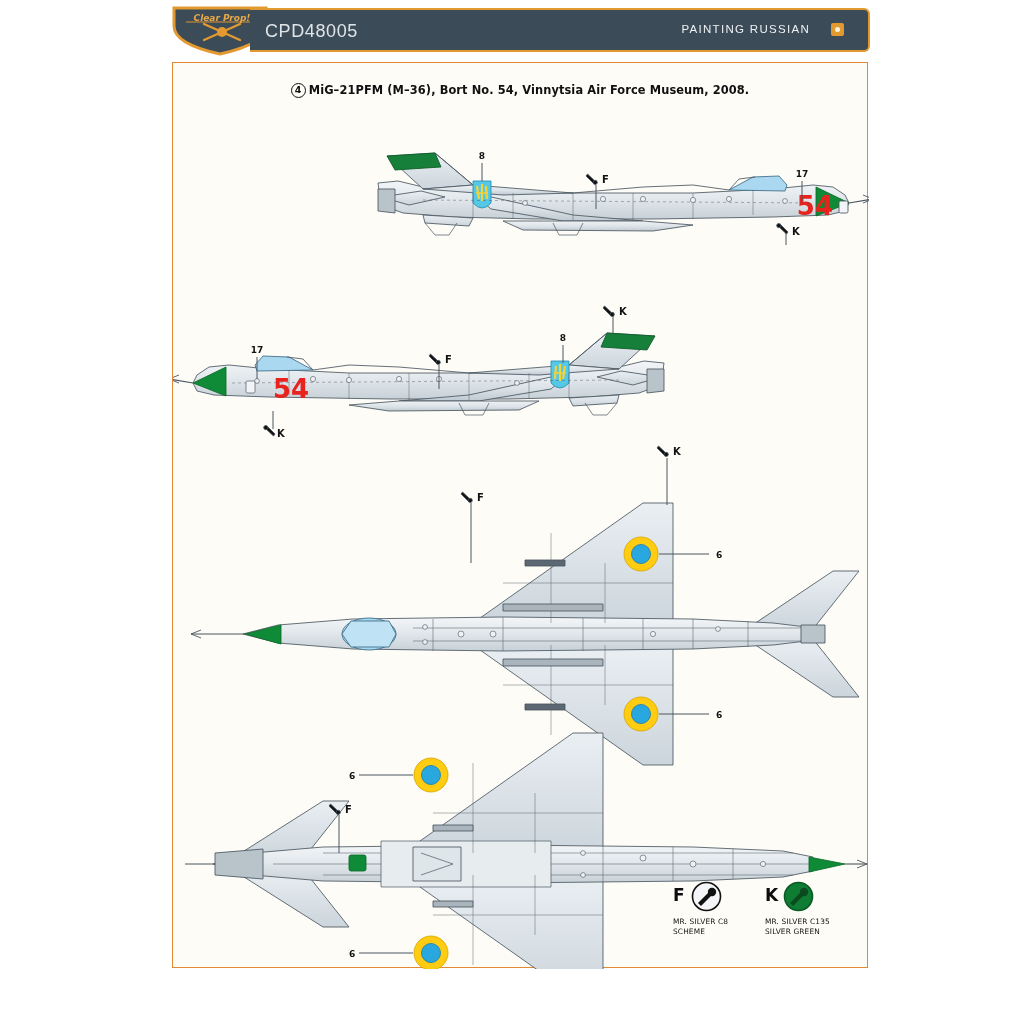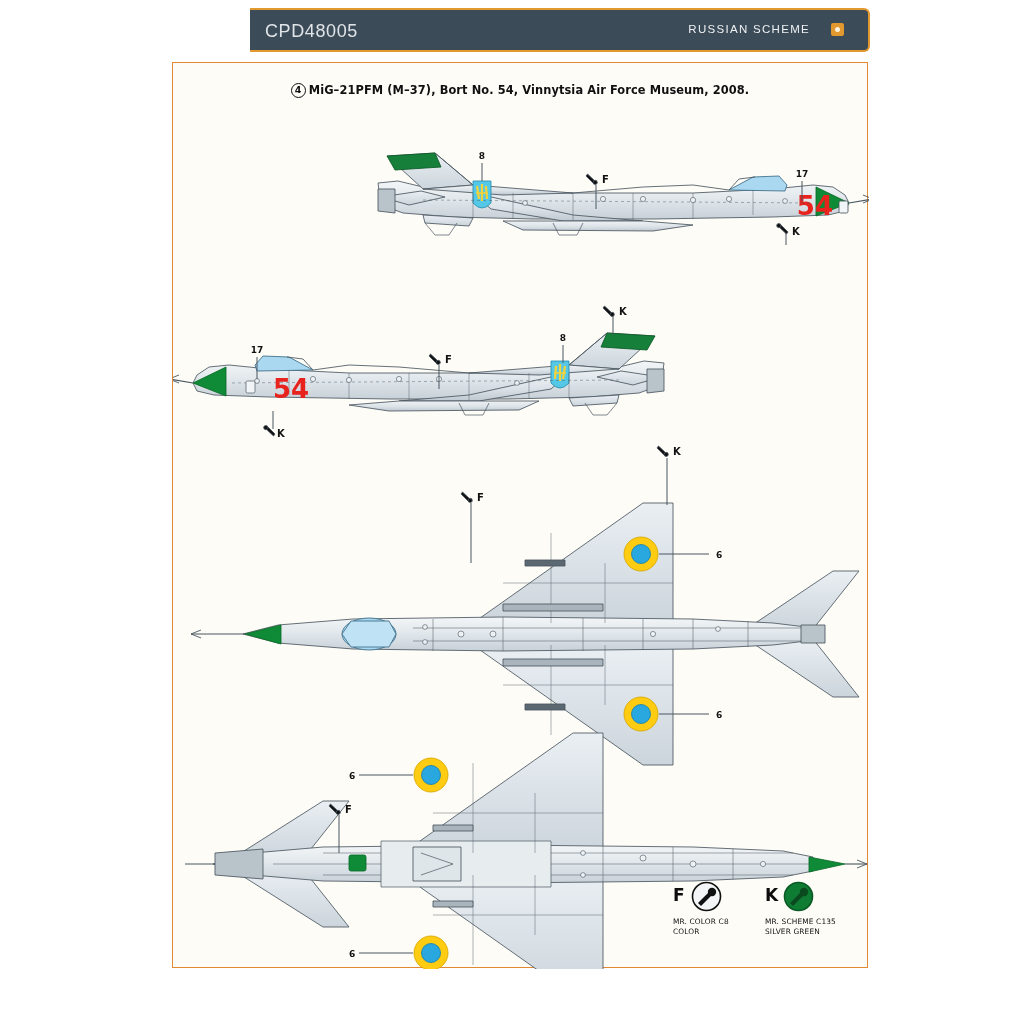--- a/index.html
+++ b/index.html
@@ -80,31 +80,43 @@
     font-family:"DejaVu Sans", sans-serif;letter-spacing:.15px;white-space:nowrap;
   }
   .sw .ln1{top:36px;} .sw .ln2{top:46px;}
   #sw-F{left:0;} #sw-K{left:92px;}
 </style>
 </head>
 <body>
 
 <div id="header-bar">
 
+  <div class="logo">
+    <svg viewBox="0 0 108 54" width="108" height="54" aria-hidden="true">
+      <path d="M4 4 L96 4 L96 22 Q96 40 50 50 Q4 40 4 22 Z" fill="#3c4b58" stroke="#e2992f" stroke-width="3"></path>
+      <path d="M16 18 L92 18" stroke="#e2992f" stroke-width="1.6" opacity=".65"></path>
+      <g stroke="#e2992f" stroke-width="2.4" stroke-linecap="round">
+        <line x1="34" y1="20" x2="70" y2="36"></line>
+        <line x1="70" y1="20" x2="34" y2="36"></line>
+      </g>
+      <circle cx="52" cy="28" r="5" fill="#e2992f"></circle>
+      <text x="52" y="17" text-anchor="middle" fill="#e8a84a" font-family="DejaVu Sans, sans-serif" font-size="9" font-style="italic" font-weight="bold">Clear Prop!</text>
+    </svg>
+  </div>
 
   <div class="hdr-plate"></div>
   <div class="hdr-code">CPD48005</div>
-  <div class="hdr-title">RUSSIAN SCHEME</div>
+  <div class="hdr-title">PAINTING RUSSIAN</div>
   <div class="hdr-dot"></div>
 </div>
 
 <div id="page-frame">
 
   <div id="sheet-title">
-    <span class="circnum">4</span><span>MiG–21PFM (M–37), Bort No. 54, Vinnytsia Air Force Museum, 2008.</span>
+    <span class="circnum">4</span><span>MiG–21PFM (M–36), Bort No. 54, Vinnytsia Air Force Museum, 2008.</span>
   </div>
 
   <div id="art">
   <svg viewBox="0 0 696 906" aria-hidden="true">
     <defs>
       <linearGradient id="metal" x1="0" y1="0" x2="0" y2="1">
         <stop offset="0%" stop-color="#f3f6f8"></stop>
         <stop offset="45%" stop-color="#e2e8ec"></stop>
         <stop offset="100%" stop-color="#c8d1d8"></stop>
       </linearGradient>
@@ -463,31 +475,31 @@
   <div id="legend">
     <div class="sw" id="sw-F">
       <span class="code">F</span>
       <span class="disc">
         <svg viewBox="0 0 31 31" width="31" height="31">
           <circle cx="15.5" cy="15.5" r="14" fill="#f4f5f6" stroke="#111" stroke-width="1.6"></circle>
           <path d="M7,22 L19,10 L22,13 L10,25 Z" fill="#111"></path>
           <circle cx="21" cy="11" r="4.2" fill="#111"></circle>
         </svg>
       </span>
-      <span class="ln1">MR. COLOR C8</span>
-      <span class="ln2">COLOR</span>
+      <span class="ln1">MR. SILVER C8</span>
+      <span class="ln2">SCHEME</span>
     </div>
 
     <div class="sw" id="sw-K">
       <span class="code">K</span>
       <span class="disc">
         <svg viewBox="0 0 31 31" width="31" height="31">
           <circle cx="15.5" cy="15.5" r="14" fill="#0f7c33" stroke="#0b5a25" stroke-width="1.6"></circle>
           <path d="M7,22 L19,10 L22,13 L10,25 Z" fill="#0b4a1f"></path>
           <circle cx="21" cy="11" r="4.2" fill="#0b4a1f"></circle>
         </svg>
       </span>
-      <span class="ln1">MR. SCHEME C135</span>
+      <span class="ln1">MR. SILVER C135</span>
       <span class="ln2">SILVER GREEN</span>
     </div>
   </div>
 
 </div>
 
 </body></html>

